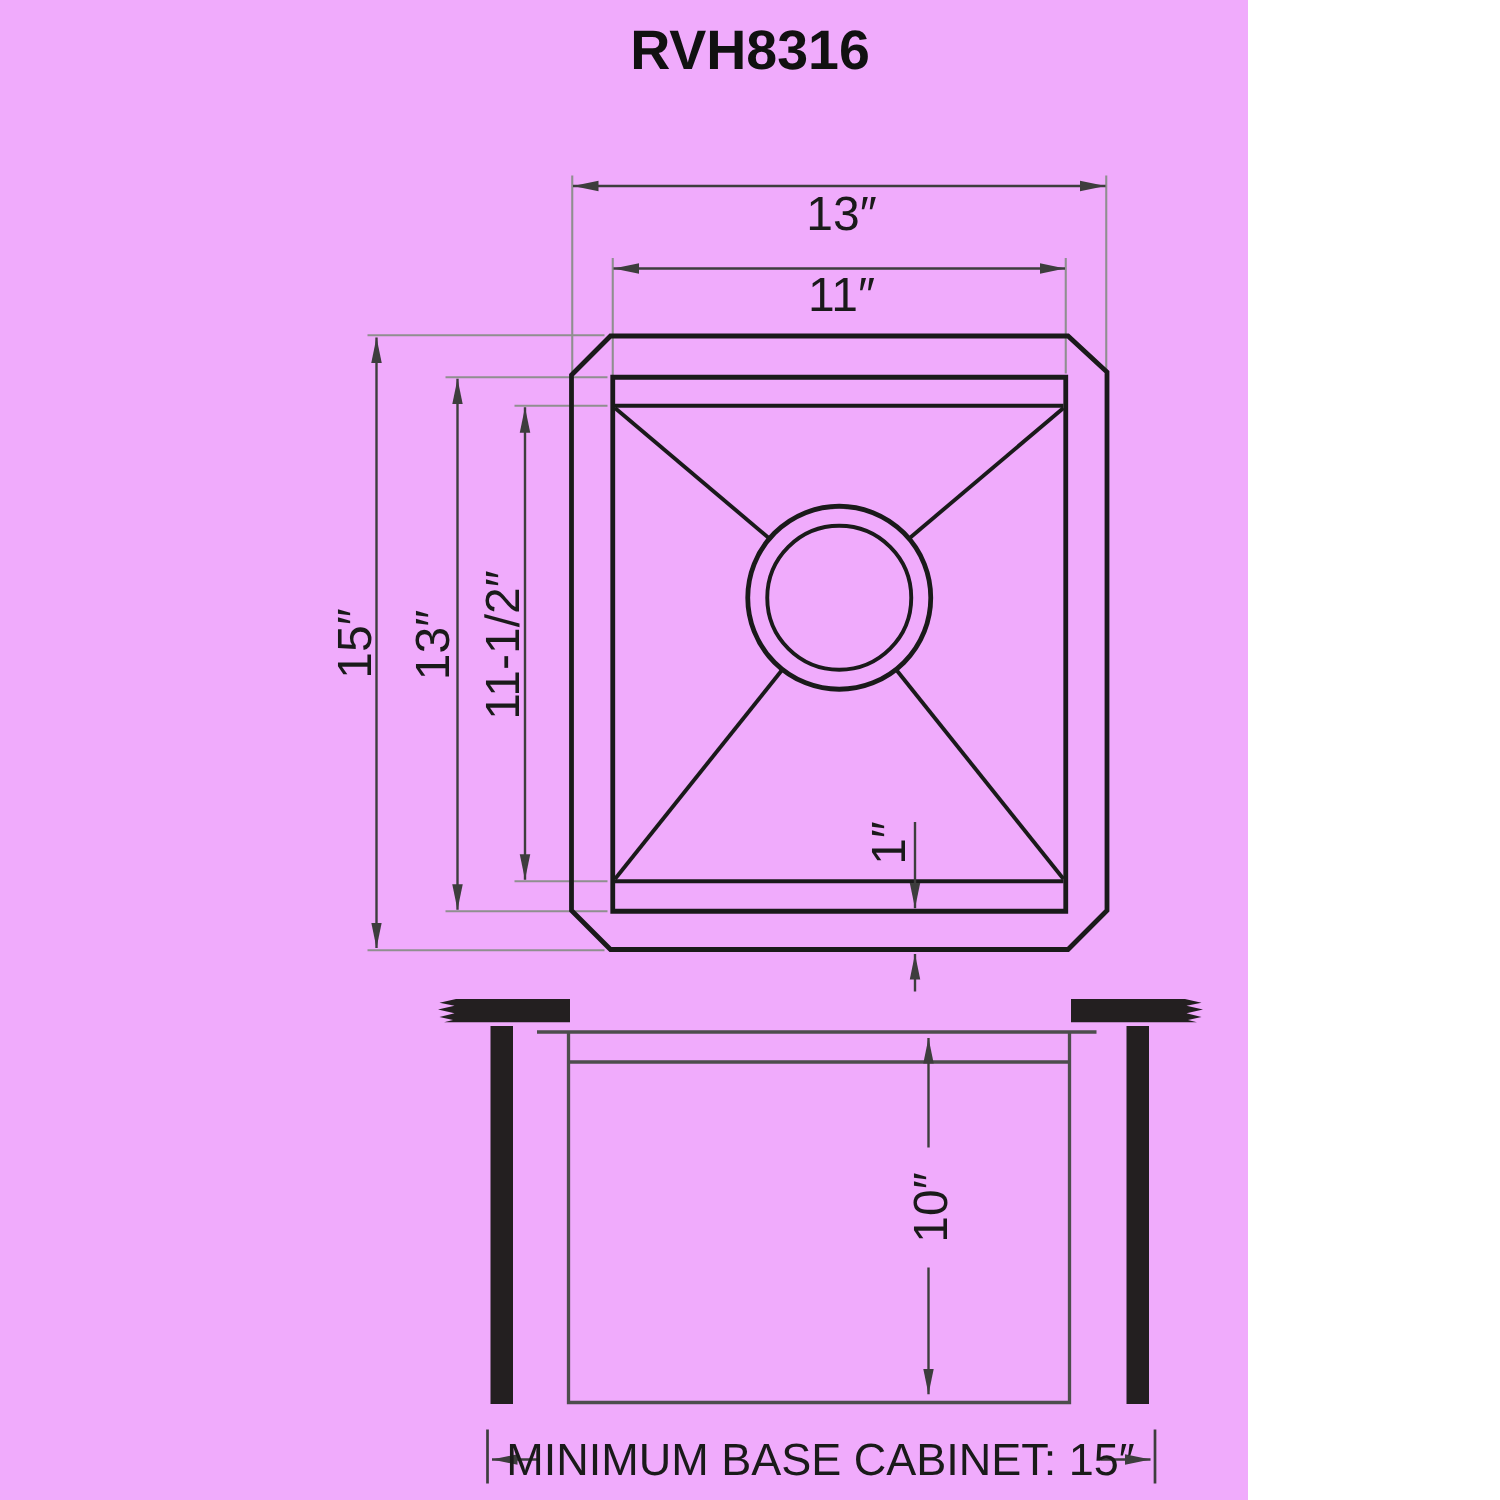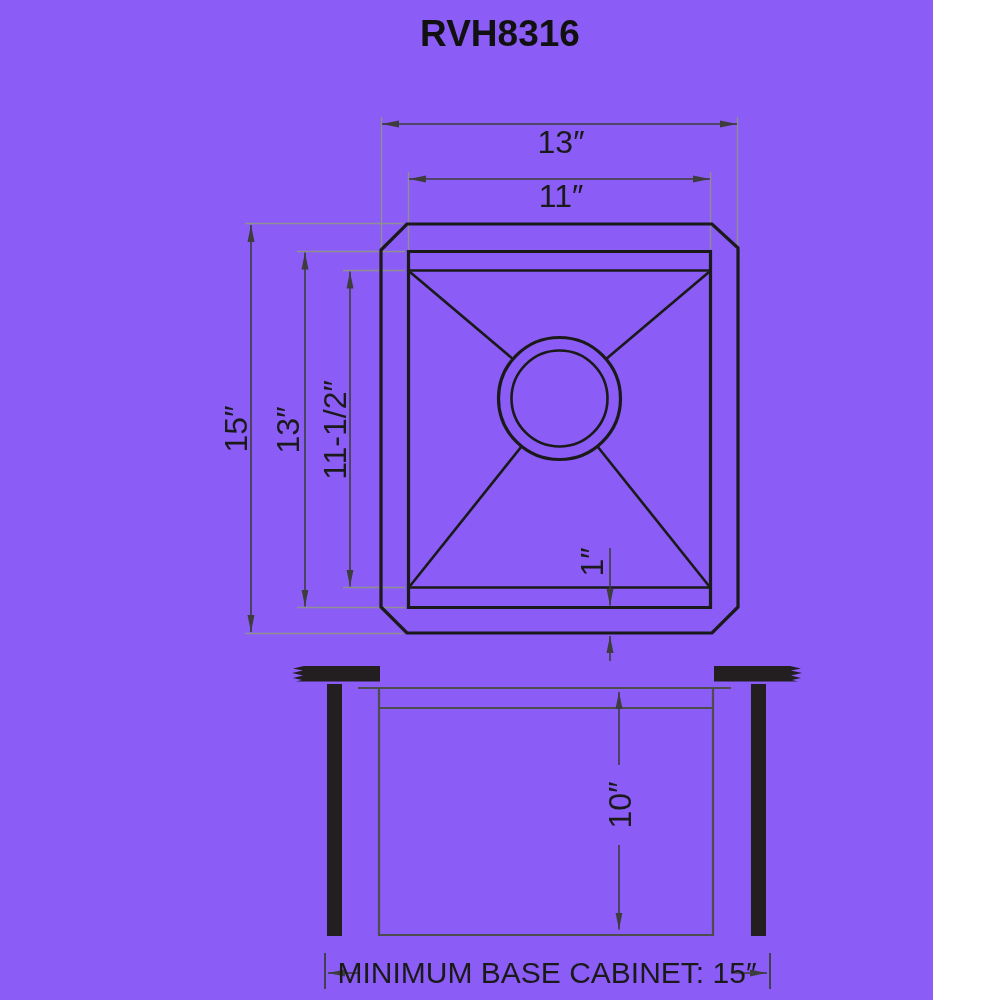--- a/index.html
+++ b/index.html
@@ -1,16 +1,16 @@
 <!DOCTYPE html>
 <html><head>
 <meta charset="utf-8">
 <style>
   html,body{margin:0;padding:0;background:#ffffff;}
-  .stage{width:933px;height:1000px;position:relative;background:#8b5cf6;}
+  .stage{width:832px;height:1000px;position:relative;background:#f0abfc;}
   svg{display:block;}
   .ol  { stroke:#1a1a1a; stroke-width:3.2; fill:none; stroke-linejoin:miter; }
   .ol2 { stroke:#1a1a1a; stroke-width:2.6; fill:none; }
   .dim { stroke:#3d3d3d; stroke-width:1.6; fill:none; }
   .tick{ stroke:#3d3d3d; stroke-width:1.8; fill:none; }
   .ext { stroke:#8f8f8f; stroke-width:1.4; fill:none; }
   .side{ stroke:#4d4d4d; stroke-width:2.2; fill:none; }
   .solid{ fill:#231f20; stroke:none; }
   text { font-family:"Liberation Sans", sans-serif; fill:#1a1a1a; }
   .lbl { font-size:32px; }

